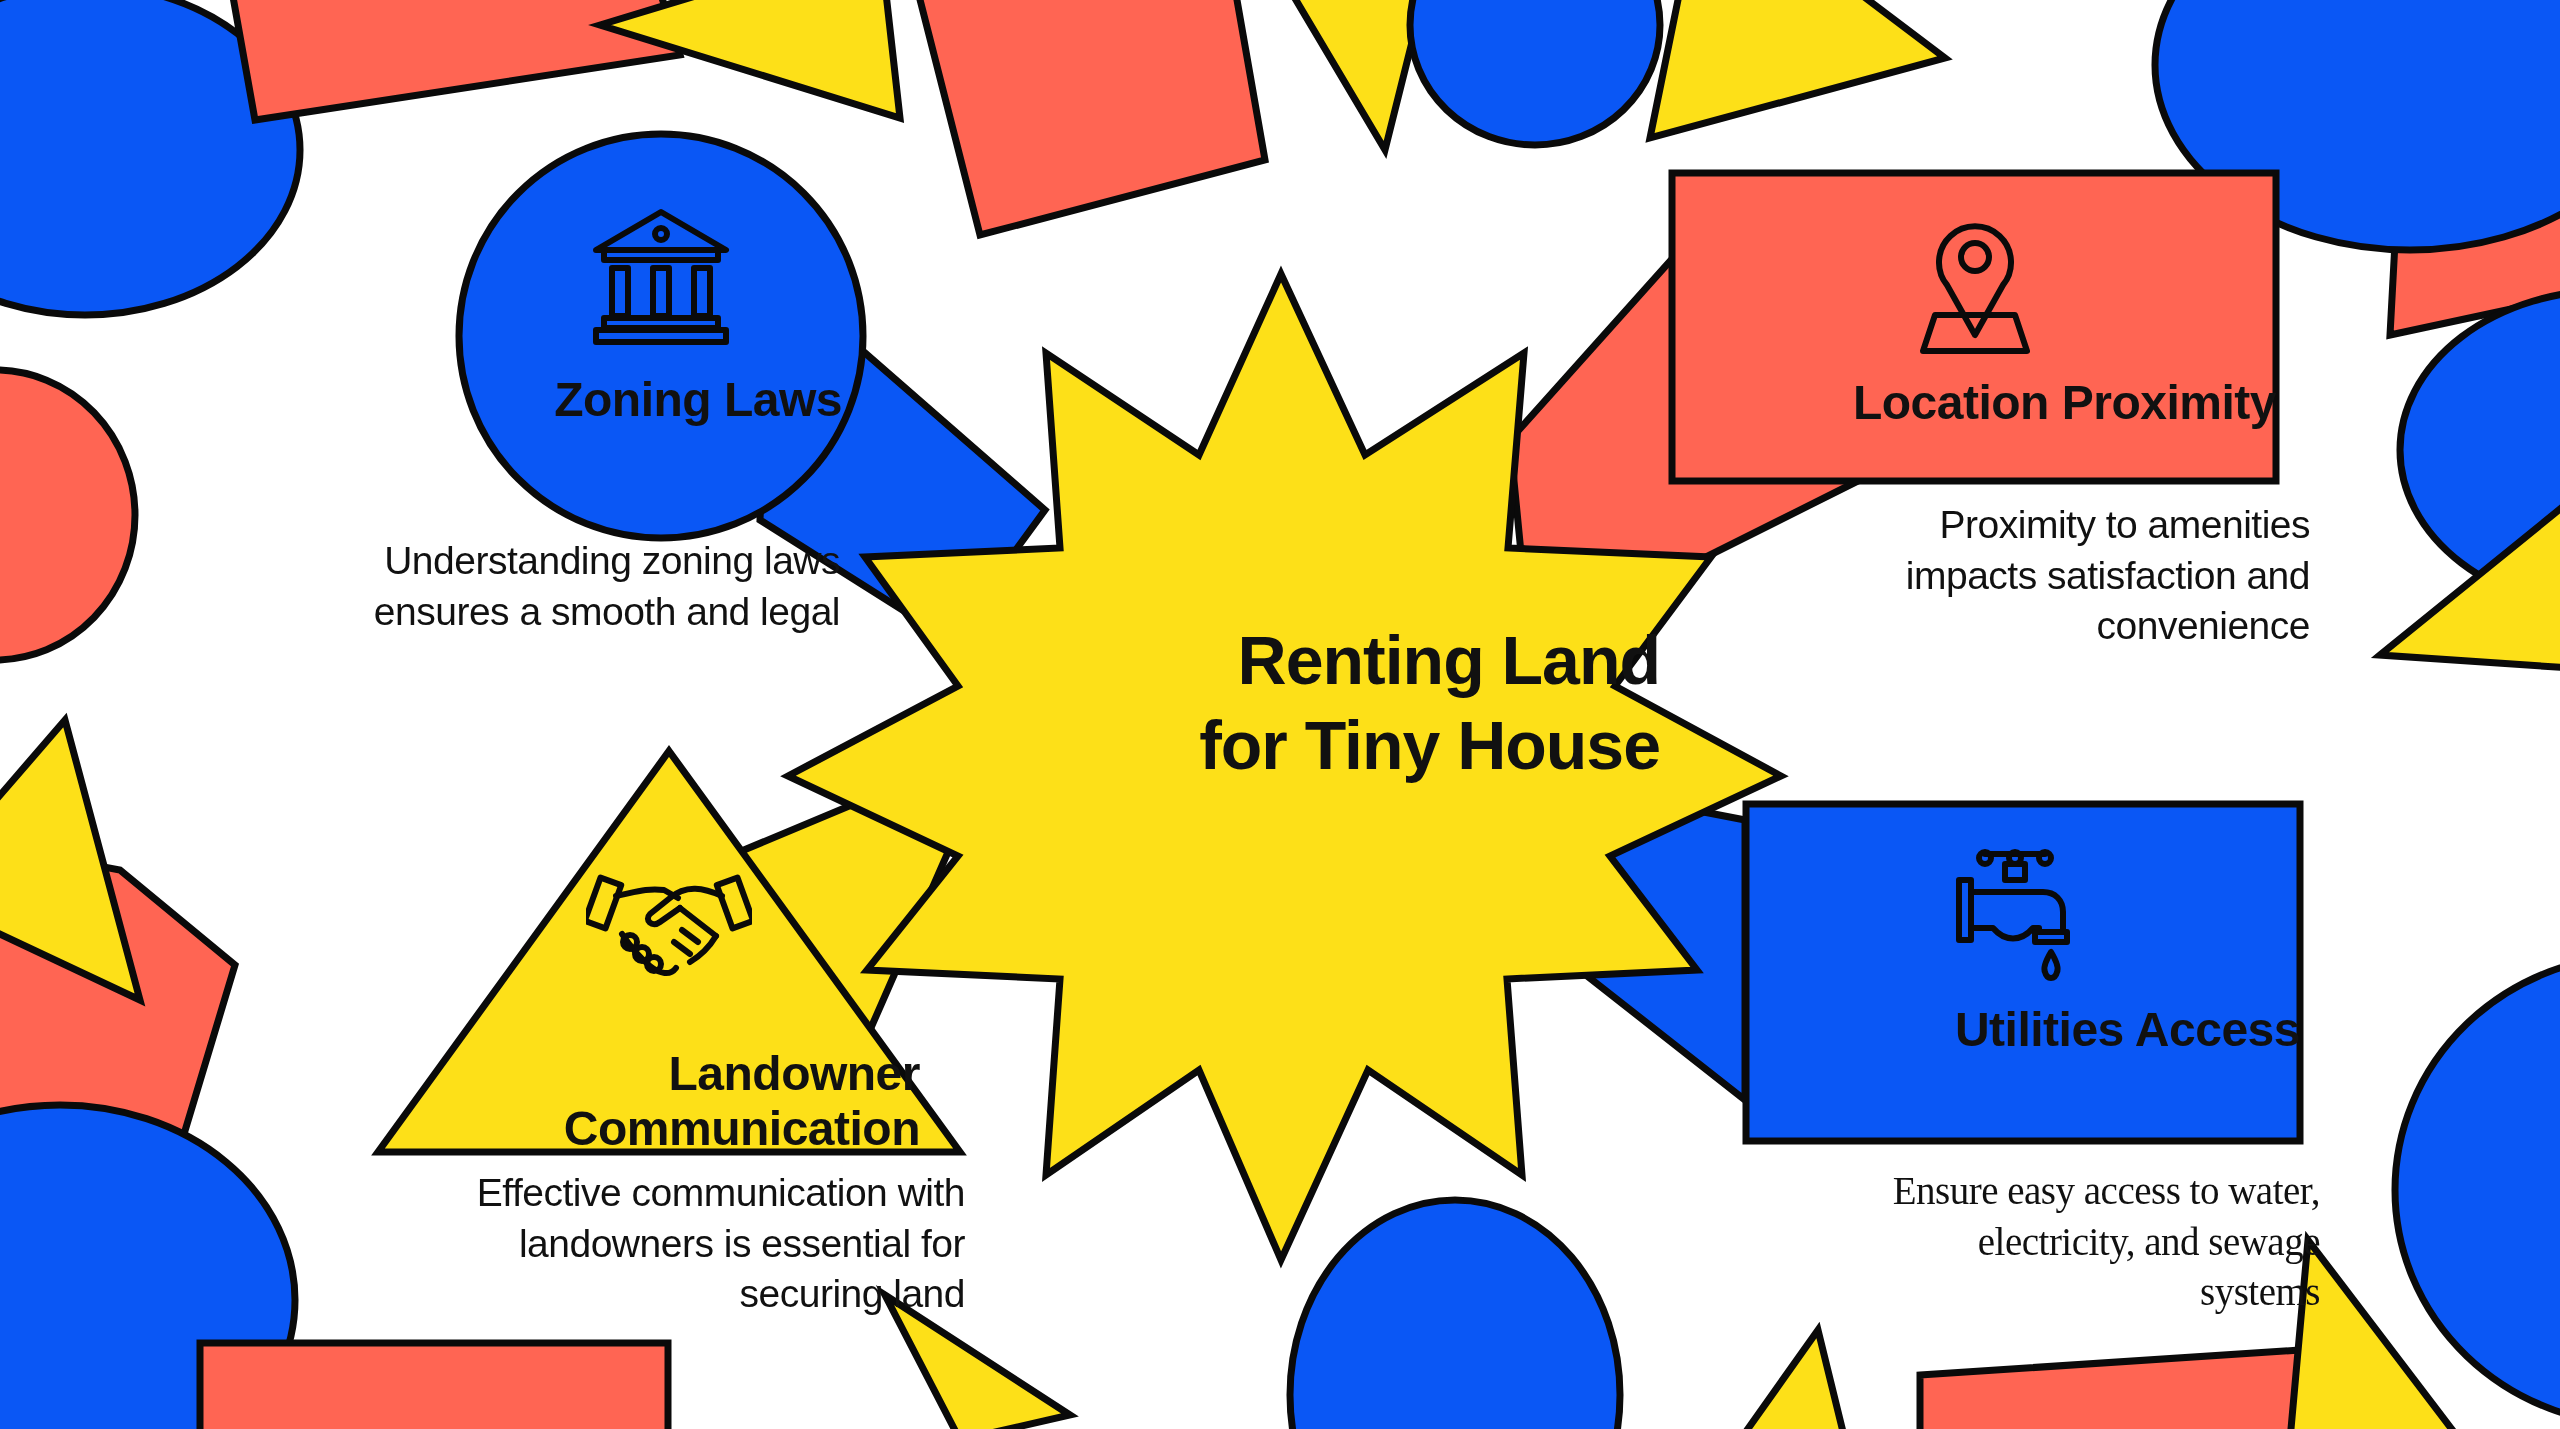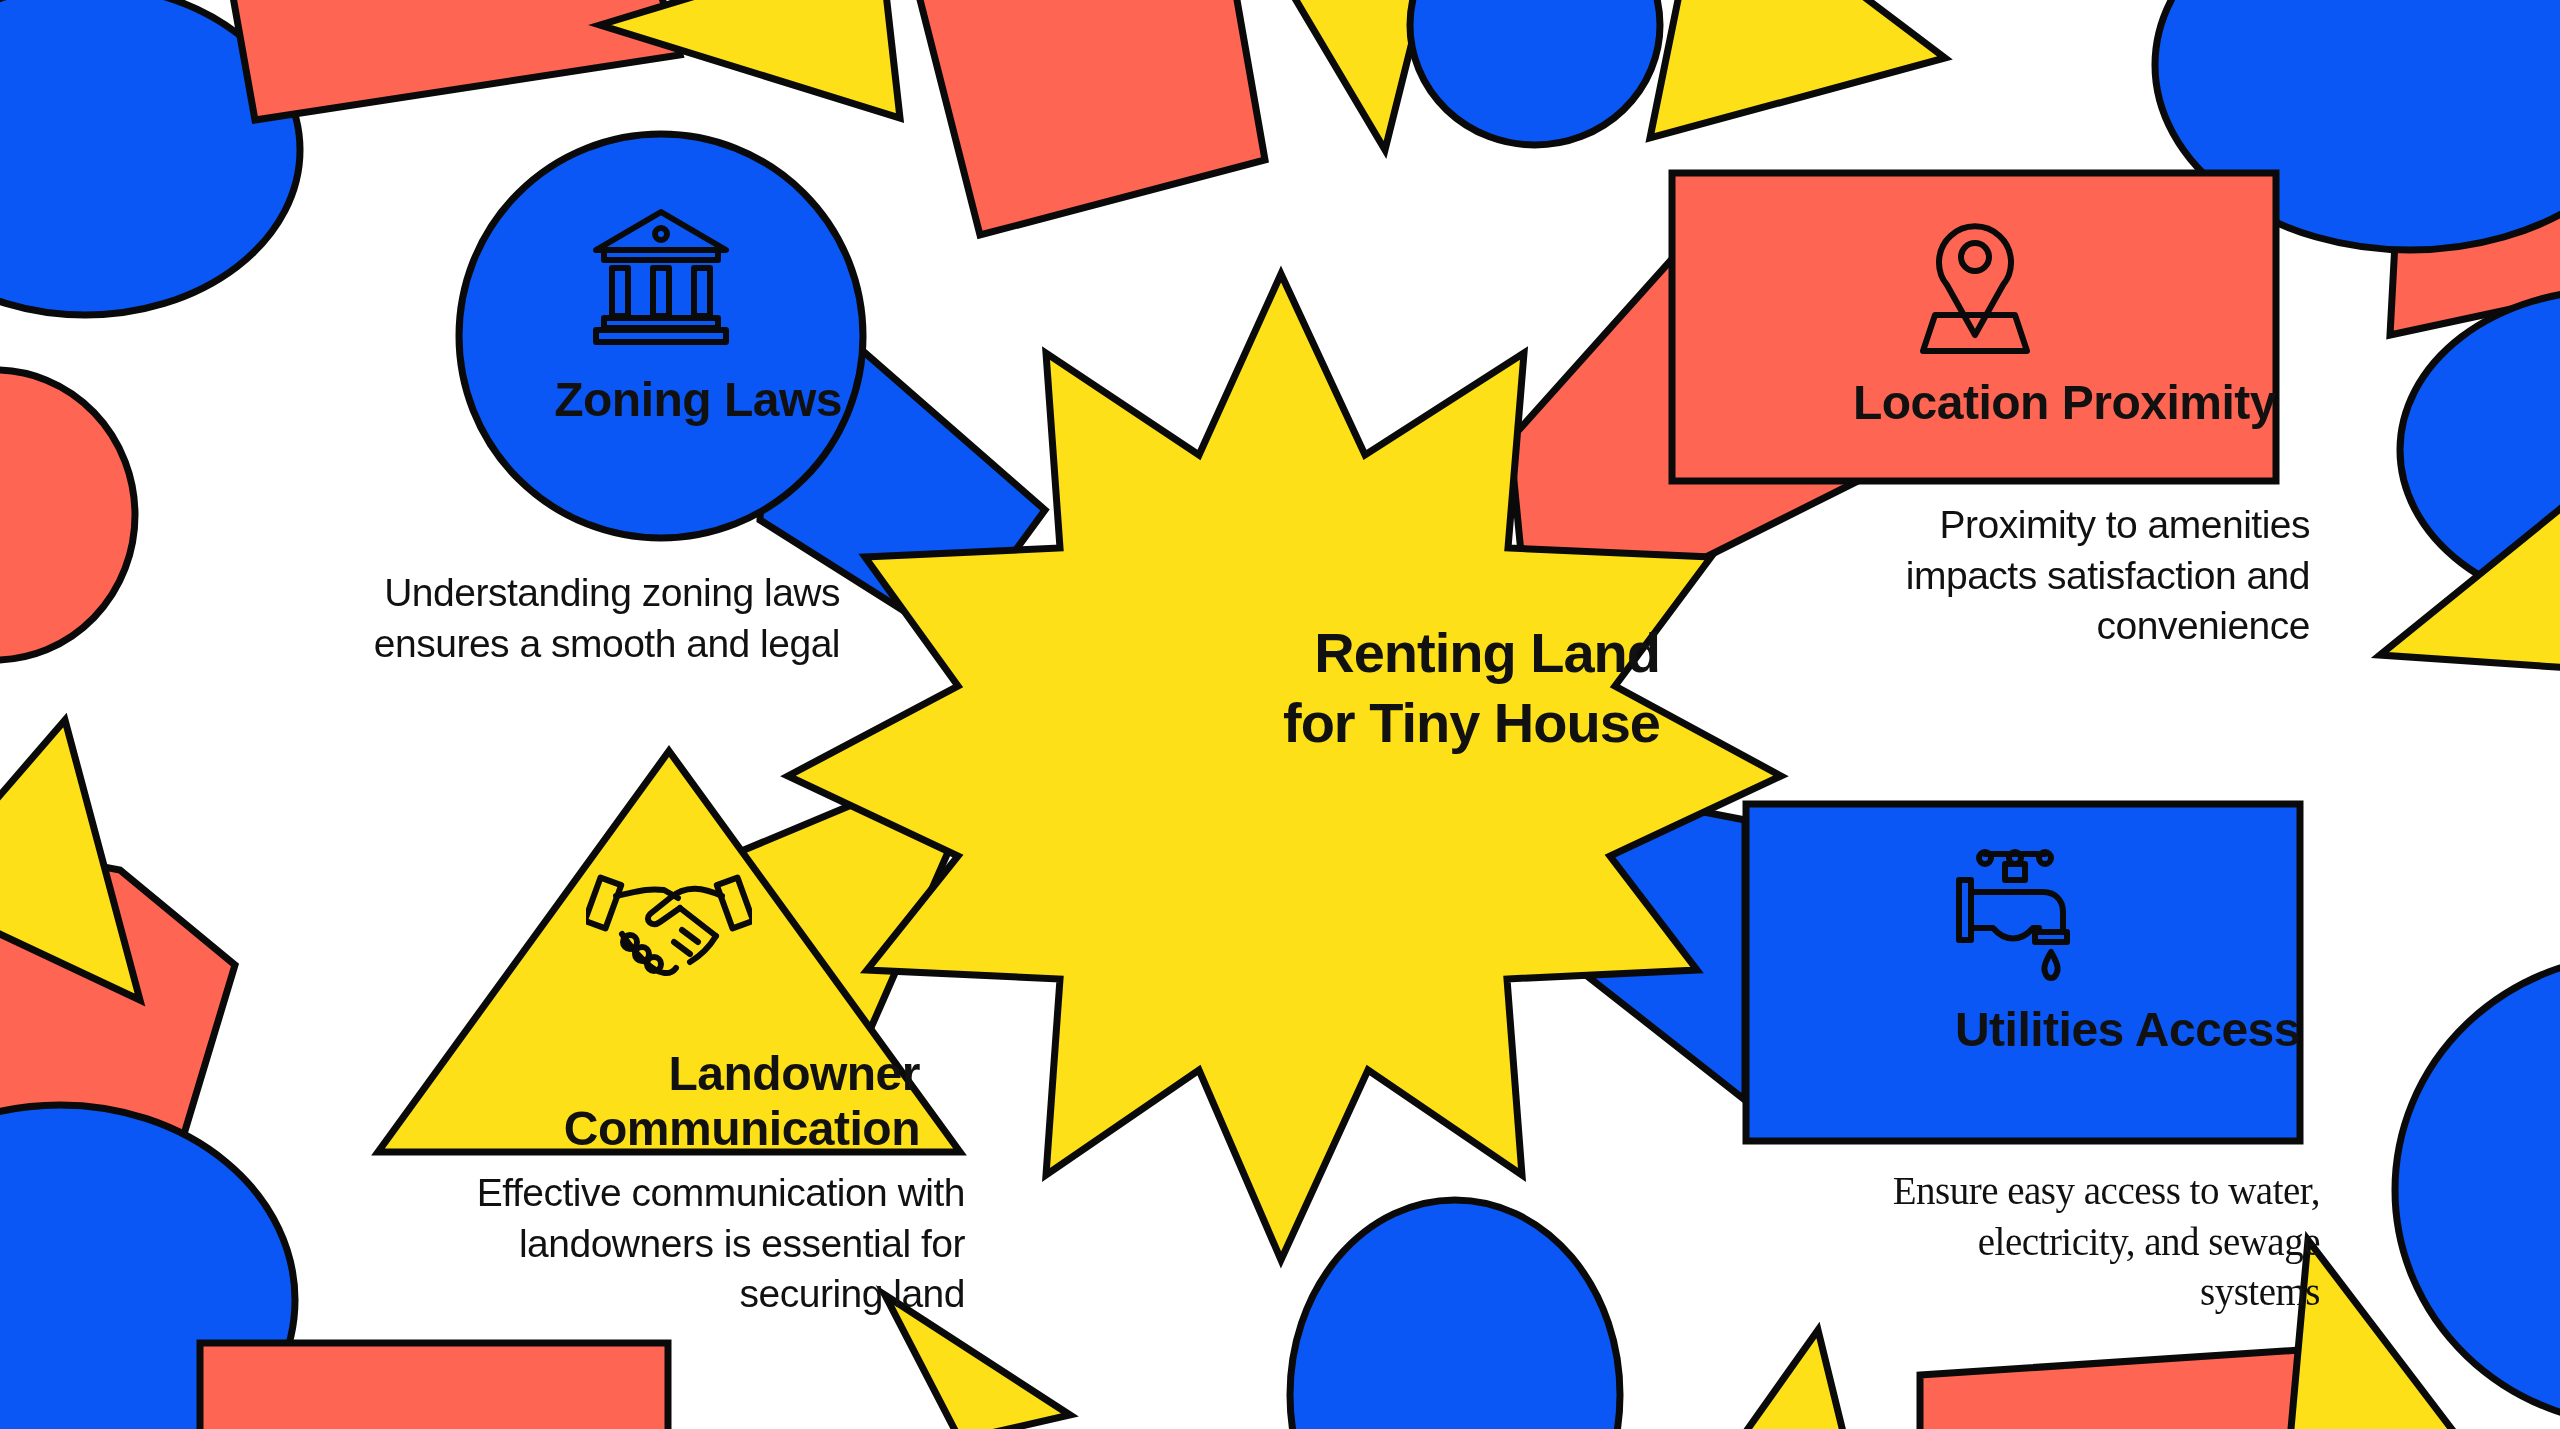--- a/index.html
+++ b/index.html
@@ -1,21 +1,21 @@
 <!DOCTYPE html>
 <html><head>
   <meta charset="utf-8">
   <style>
     html, body { margin: 0; padding: 0; background: #ffffff; }
     body { width: 2560px; height: 1429px; overflow: hidden; position: relative;
            font-family: "Liberation Sans", "DejaVu Sans", sans-serif; }
     #bg { position: absolute; left: 0; top: 0; width: 2560px; height: 1429px; }
     .lbl { position: absolute; text-align: right; color: #111111; }
     .title { font-weight: 700; font-size: 48px; letter-spacing: -0.5px; line-height: 1.15; }
-    .center-title { font-weight: 700; font-size: 56px; line-height: 1.25; letter-spacing: -1px; }
+    .center-title { font-weight: 700; font-size: 68px; line-height: 1.25; letter-spacing: -1px; }
     .desc { font-size: 39px; line-height: 1.3; letter-spacing: -0.5px; color: #111; }
     .icon { position: absolute; }
   </style>
 </head>
 <body>
 
 <svg id="bg" viewBox="0 0 2560 1429" xmlns="http://www.w3.org/2000/svg">
   <g stroke="#0a0a0a" stroke-width="7" stroke-linejoin="miter">
 
     <ellipse cx="85" cy="150" rx="215" ry="165" fill="#0a57f5"></ellipse>
@@ -118,21 +118,21 @@
   <div>Landowner</div>
   <div>Communication</div>
 </div>
 <div class="lbl title" style="left:1746px;top:1002px;width:554px;">Utilities Access</div>
 
 <div class="lbl center-title" style="left:900px;top:618px;width:760px;">
   <div>Renting Land</div>
   <div>for Tiny House</div>
 </div>
 
-<div class="lbl desc" style="left:280px;top:568px;width:560px;">
+<div class="lbl desc" style="left:280px;top:536px;width:560px;">
   <div>Understanding zoning laws</div>
   <div>ensures a smooth and legal</div>
 </div>
 
 <div class="lbl desc" style="left:1760px;top:500px;width:550px;">
   <div>Proximity to amenities</div>
   <div>impacts satisfaction and</div>
   <div>convenience</div>
 </div>
 

